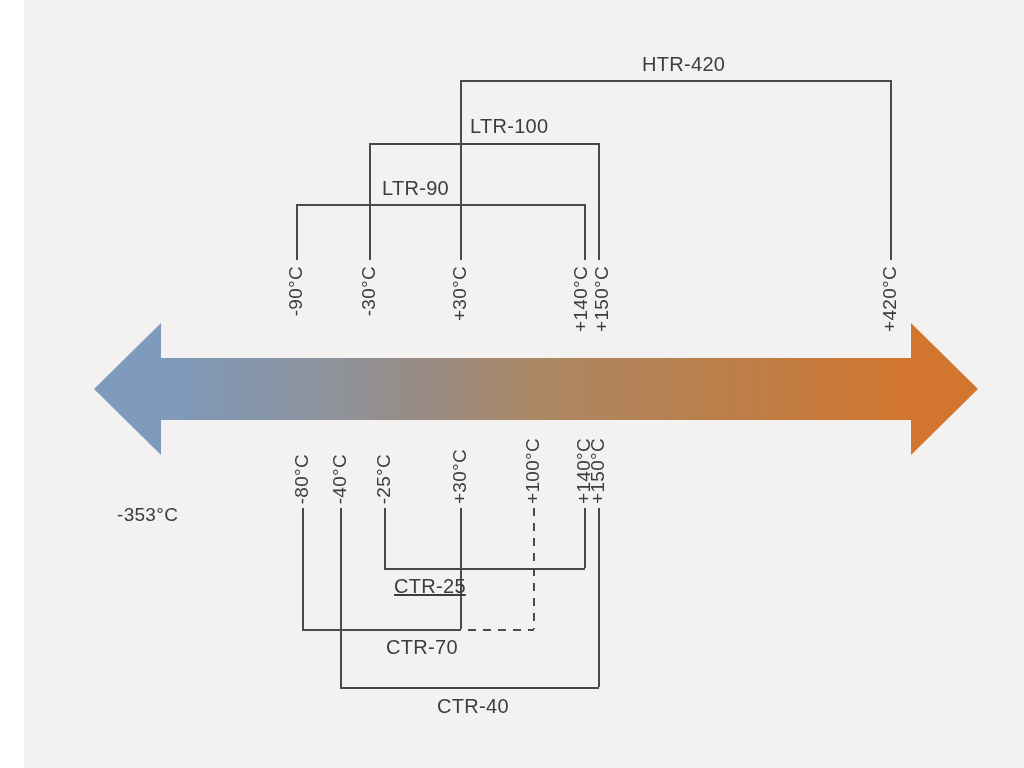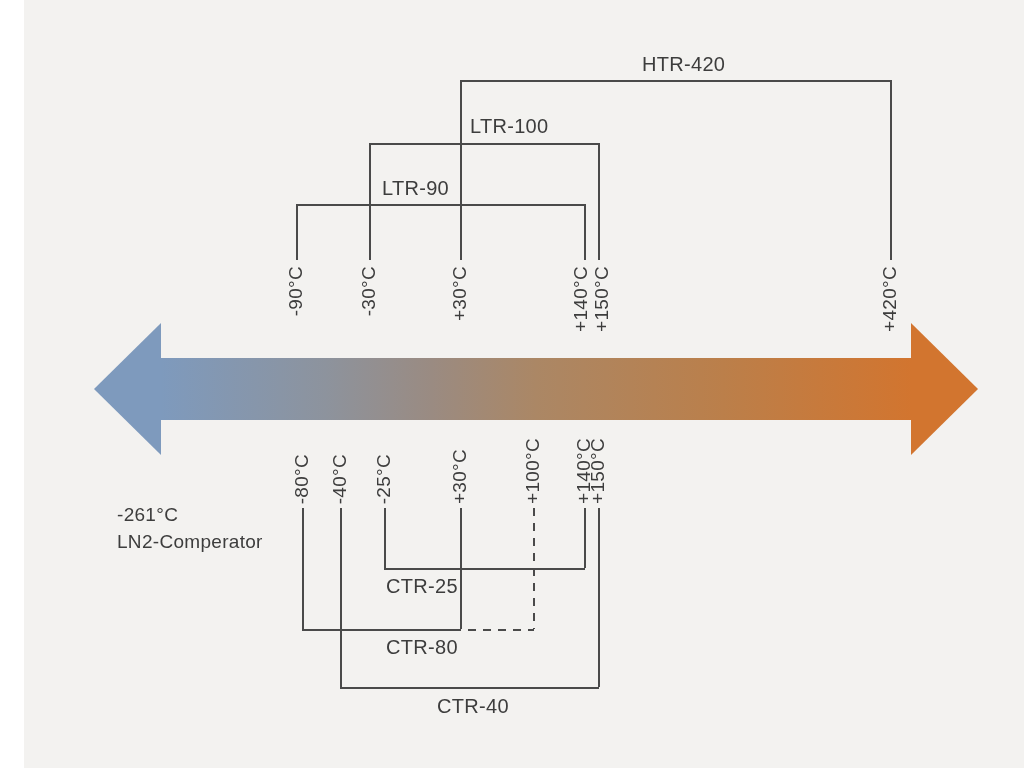--- a/index.html
+++ b/index.html
@@ -105,20 +105,19 @@
   <div class="vline" style="left:436px; top:508px; height:121px;"></div>
   <div class="vline-dash" style="left:509px; top:508px; height:121px;"></div>
   <div class="vline" style="left:560px; top:508px; height:60px;"></div>
   <div class="vline" style="left:574px; top:508px; height:179px;"></div>
 
   <div class="hline" style="left:360px; top:568px; width:201px;"></div>
   <div class="hline" style="left:278px; top:629px; width:159px;"></div>
   <div class="hline-dash" style="left:444px; top:629px; width:66px;"></div>
   <div class="hline" style="left:316px; top:687px; width:259px;"></div>
 
-  <div class="range-label" style="left:362px; top:575px;">CTR-25</div>
-  <div class="range-label" style="left:362px; top:636px;">CTR-80</div>
+  <div class="range-label" style="left:370px; top:575px;text-decoration:underline;">CTR-25</div>
+  <div class="range-label" style="left:362px; top:636px;">CTR-70</div>
   <div class="range-label" style="left:413px; top:695px;">CTR-40</div>
 
-  <div class="side-note" style="top:504px;">-261°C</div>
-  <div class="side-note" style="top:531px;">LN2-Comperator</div>
+  <div class="side-note" style="top:504px;">-353°C</div>
 
 </div>
 
 </body></html>

